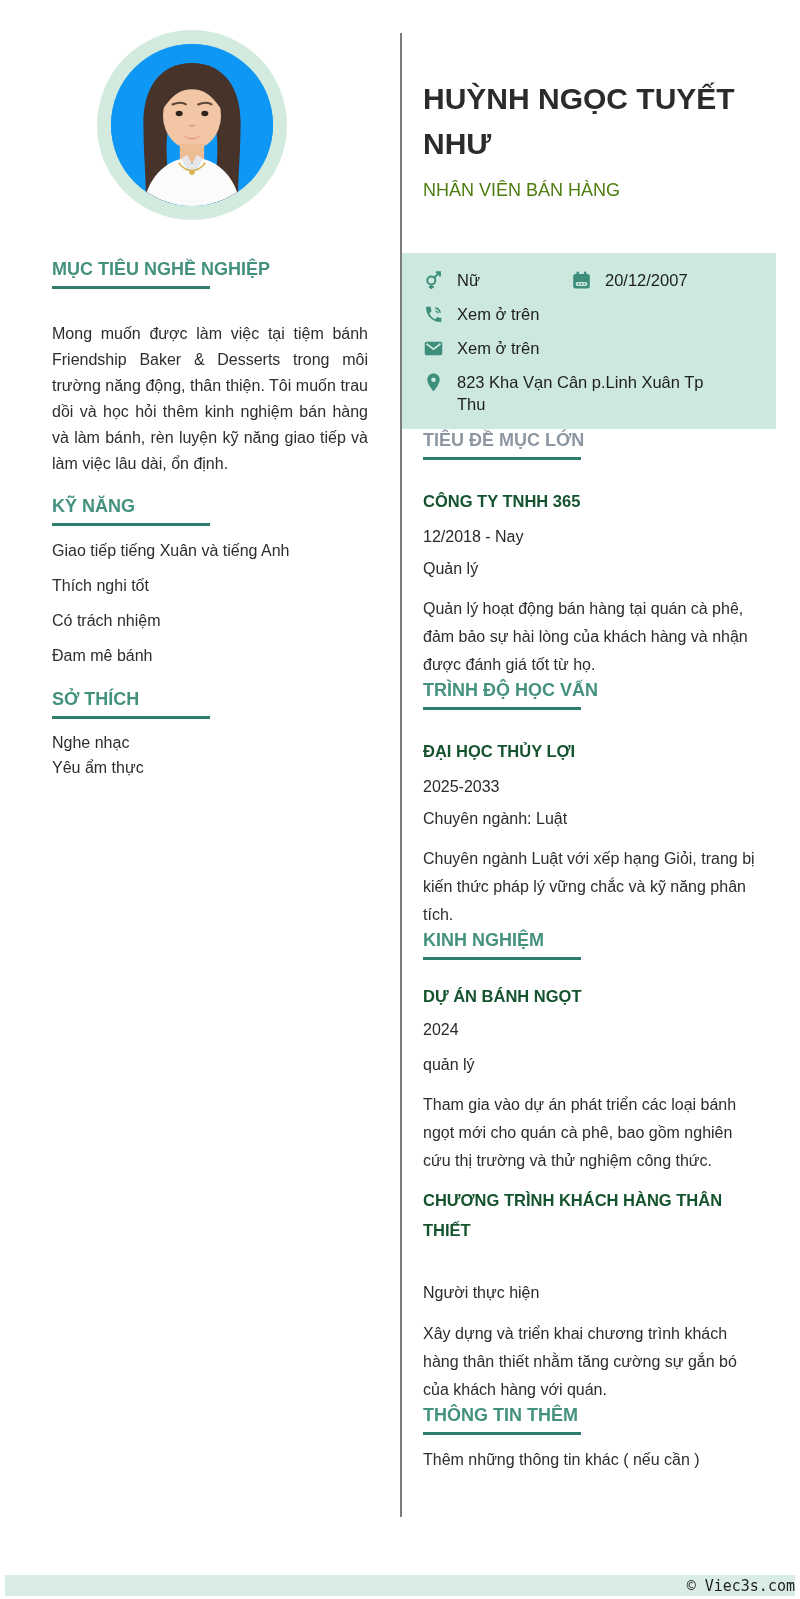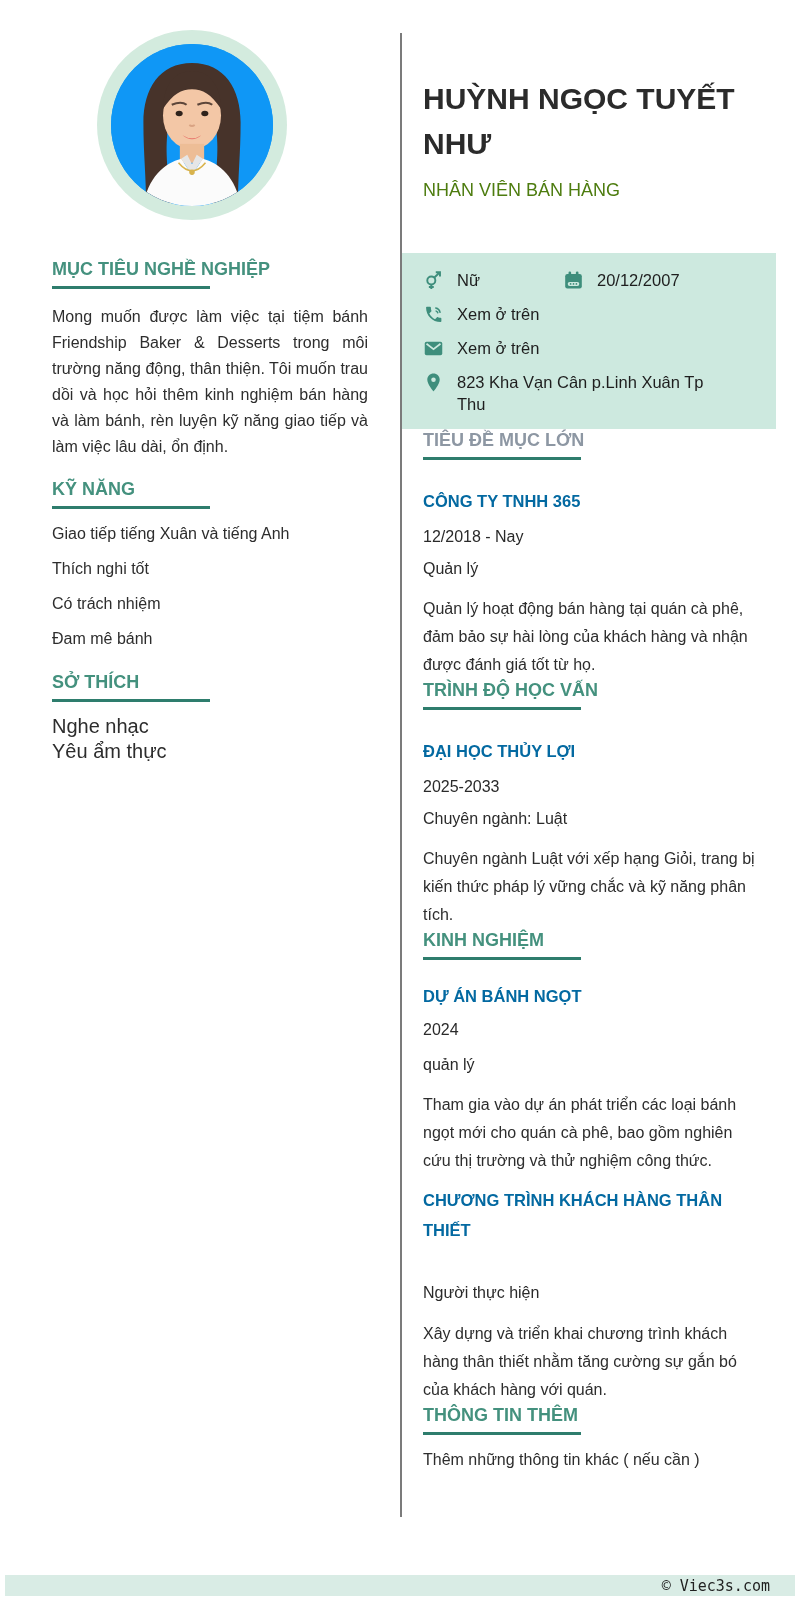--- a/index.html
+++ b/index.html
@@ -24,69 +24,69 @@
   .left-col{position:absolute;left:52px;top:30px;width:316px;}
   .photo-ring{width:190px;height:190px;margin-left:45px;border-radius:50%;
     background:var(--photo-ring);padding:14px;}
   .photo-circle{width:162px;height:162px;border-radius:50%;overflow:hidden;background:var(--photo-bg);}
   .photo-circle svg{display:block;width:100%;height:100%;}
 
   h2.sec{margin:0;font-size:18px;line-height:22px;font-weight:bold;color:var(--accent);}
   .rule{width:158px;height:3px;background:var(--accent-dark);margin-top:6px;}
 
   .left-col h2.sec.first{margin-top:38px;}
-  .objective-body{margin-top:15px;font-size:16px;line-height:26px;text-align:justify;color:var(--text);}
+  .objective-body{margin-top:32px;font-size:16px;line-height:26px;text-align:justify;color:var(--text);}
   .left-col h2.sec.skills{margin-top:18px;}
   .skill-item{font-size:16px;line-height:20px;margin-top:15px;}
   .skill-item:first-of-type{margin-top:16px;}
   .left-col h2.sec.hobbies{margin-top:22px;}
-  .hobby-item{font-size:20px;line-height:20px;margin-top:5px;}
+  .hobby-item{font-size:16px;line-height:20px;margin-top:5px;}
   .hobby-item.first{margin-top:14px;}
 
   
   .right-col{position:absolute;left:402px;top:0;width:366px;}
   .name{margin:76px 0 0 21px;width:335px;font-size:30px;line-height:45px;font-weight:bold;color:#2b2b2b;}
   .role{margin:12px 0 0 21px;font-size:18px;line-height:24px;color:#4d7c0f;}
 
   .contact-box{margin-top:51px;width:374px;background:var(--contact-bg);padding:16px 18px 14px 21px;}
   .c-row{display:flex;align-items:flex-start;margin-top:12px;font-size:16.5px;line-height:22px;color:#1e1e1e;}
-  .c-row.top{margin-top:0;}
+  .c-row.top{margin-top:0;gap:8px;}
   .c-icon{flex:none;width:21px;height:22px;margin-right:13px;display:flex;align-items:center;justify-content:center;}
   .c-icon svg{width:21px;height:21px;display:block;}
   .c-pair{display:flex;width:100%;}
   .c-cell{display:flex;align-items:flex-start;}
   .c-cell.gender{width:140px;}
   .addr-text{width:252px;}
 
   .right-col h2.sec{margin-left:21px;}
   h2.sec.grey{color:var(--muted-heading);}
   .h-work{margin-top:25px;}
   .h-edu{margin-top:20px;}
   .h-exp{margin-top:6px;}
   .h-more{margin-top:5px;}
 
-  .entry-title{margin:30px 0 0 21px;width:335px;font-size:16.5px;line-height:30px;font-weight:bold;color:#0369a1;}
+  .entry-title{margin:30px 0 0 21px;width:335px;font-size:16.5px;line-height:30px;font-weight:bold;color:#14532d;}
   .entry-line{margin:13px 0 0 21px;font-size:16px;line-height:20px;color:#2a2a2a;}
   .entry-desc{margin:16px 0 0 21px;width:340px;font-size:16px;line-height:28px;color:var(--text);}
   .t-company{margin-top:30px;line-height:22px;}
   .l-period1{margin-top:15px;}
   .l-pos1{margin-top:12px;}
   .t-school{margin-top:30px;line-height:22px;}
   .d-edu{}
   .t-project{margin-top:25px;line-height:22px;}
   .l-period3{margin-top:13px;}
   .l-pos3{margin-top:15px;}
   .t-loyalty{margin-top:10px;}
   .l-role2{margin-top:38px;}
   .d-loyalty{margin-top:17px;}
   .more-body{margin:14px 0 0 21px;font-size:16px;line-height:22px;}
 
   
   .footer{position:absolute;left:5px;right:5px;bottom:3px;height:21px;background:var(--footer-bg);
-    display:flex;align-items:center;justify-content:flex-end;padding-right:25px;
+    display:flex;align-items:center;justify-content:flex-end;
     font-family:"DejaVu Sans Mono","Liberation Mono",monospace;font-size:15px;color:#1f1f1f;}
 </style>
 </head>
 <body>
 
 <div class="page">
 
   <div class="divider"></div>
 
   <div class="left-col">

